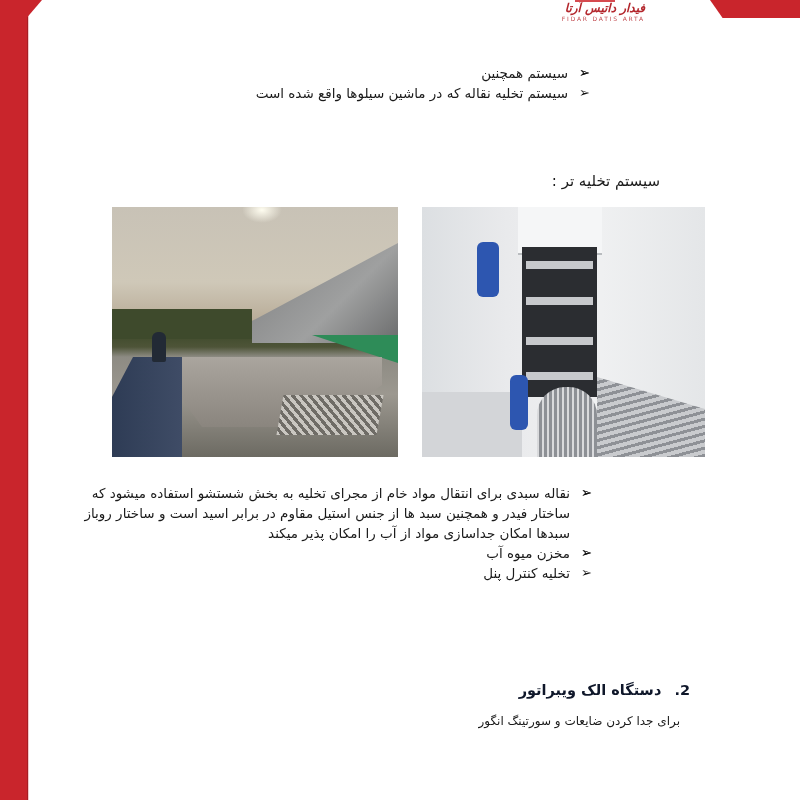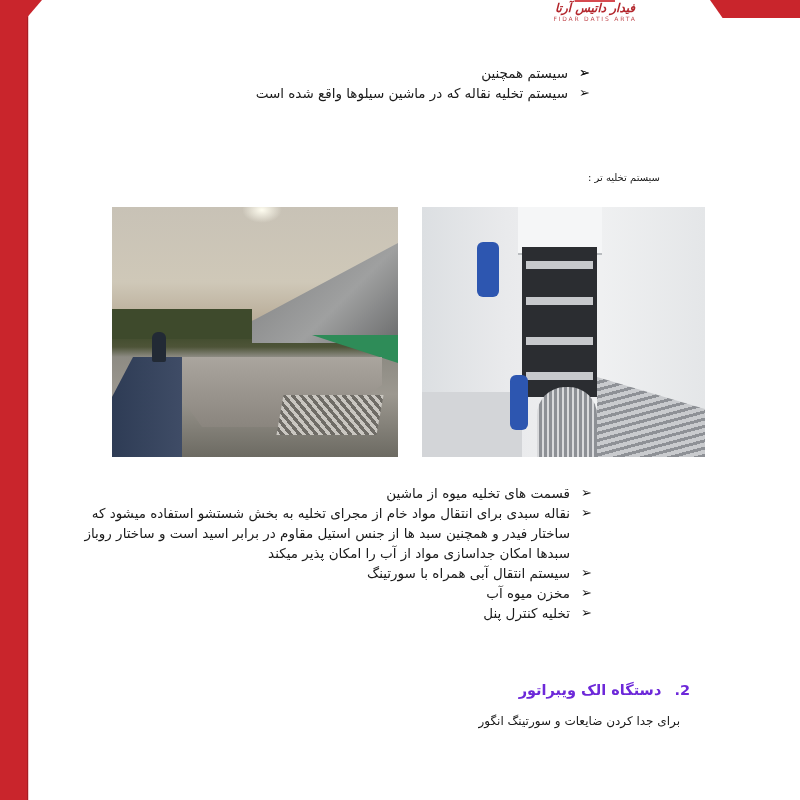--- a/index.html
+++ b/index.html
@@ -19,21 +19,21 @@
       background: #c9252c;
       clip-path: polygon(0 0, 100% 0, 30% 100%, 0 100%);
     }
     .top-right-red {
       position: absolute; right: 0; top: 0; width: 90px; height: 18px;
       background: #c9252c;
       clip-path: polygon(0 0, 100% 0, 100% 100%, 14% 100%);
     }
     .logo {
       position: absolute; left: 545px; top: 0; width: 100px; height: 28px;
-      text-align: center;
+      text-align: right;
     }
     .logo-top-red {
       position: absolute; left: 30px; top: 0; width: 40px; height: 2px; background: #d64a4f;
     }
     .logo-fa {
       display: block; margin-top: 2px;
       font-size: 12px; font-weight: bold; font-style: italic; color: #b3262c;
       direction: rtl; line-height: 13px;
     }
     .logo-en {
@@ -44,21 +44,21 @@
       font-size: 13.5px; line-height: 20px; margin: 0; padding: 0; list-style: none;
     }
     .list li { position: relative; padding-right: 22px; }
     .list li .bullet {
       position: absolute; right: 0; top: 0; font-size: 13px; color: #111;
     }
     .list1 { right: 210px; top: 63px; width: 420px; }
     .list2 { right: 208px; top: 483px; width: 510px; }
     .subhead {
       position: absolute; right: 140px; top: 172px; direction: rtl;
-      font-size: 10px;
+      font-size: 15px;
     }
     .photo {
       position: absolute; top: 207px; height: 250px; overflow: hidden;
     }
     .photo1 {
       left: 112px; width: 286px;
       background: linear-gradient(180deg, #c8c2b6 0%, #cfc8b8 30%, #b9ad99 45%, #3d4a2a 50%, #4e5438 56%, #8d8b83 60%, #9c9890 75%, #6c6a62 100%);
     }
     .photo1 .sun {
       position: absolute; left: 130px; top: -10px; width: 40px; height: 26px;
@@ -126,21 +126,21 @@
     .photo2 .rail {
       position: absolute; left: 175px; top: 170px; width: 108px; height: 80px;
       background: repeating-linear-gradient(165deg, #c9cbce 0 4px, #8e9196 4px 7px);
       clip-path: polygon(0 0, 100% 40%, 100% 100%, 0 100%);
     }
     .photo2 .floor {
       position: absolute; left: 0; top: 185px; width: 100px; height: 65px; background: #d3d5d8;
     }
     .section-head {
       position: absolute; right: 110px; top: 682px; direction: rtl;
-      font-size: 14.5px; font-weight: bold; color: #6d28d9;
+      font-size: 14.5px; font-weight: bold; color: #0f172a;
     }
     .section-num { margin-left: 8px; }
     .section-body {
       position: absolute; right: 120px; top: 714px; direction: rtl;
       font-size: 12px; color: #1a1a1a;
     }
   </style>
 </head>
 <body>
 
@@ -192,29 +192,27 @@
   </div>
   <div class="motor"></div>
   <div class="motor2"></div>
   <div class="cage"></div>
   <div class="rail"></div>
 </div>
 
 <ul class="list list2">
   <li>
     <span class="bullet">➢</span>
-    <span>قسمت های تخلیه میوه از ماشین</span>
   </li>
   <li>
     <span class="bullet">➢</span>
     <span>نقاله سبدی برای انتقال مواد خام از مجرای تخلیه به بخش شستشو استفاده میشود که ساختار فیدر و همچنین سبد ها از جنس استیل مقاوم در برابر اسید است و ساختار روباز سبدها امکان جداسازی مواد از آب را امکان پذیر میکند</span>
   </li>
   <li>
     <span class="bullet">➢</span>
-    <span>سیستم انتقال آبی همراه با سورتینگ</span>
   </li>
   <li>
     <span class="bullet">➢</span>
     <span>مخزن میوه آب</span>
   </li>
   <li>
     <span class="bullet">➢</span>
     <span>تخلیه کنترل پنل</span>
   </li>
 </ul>

